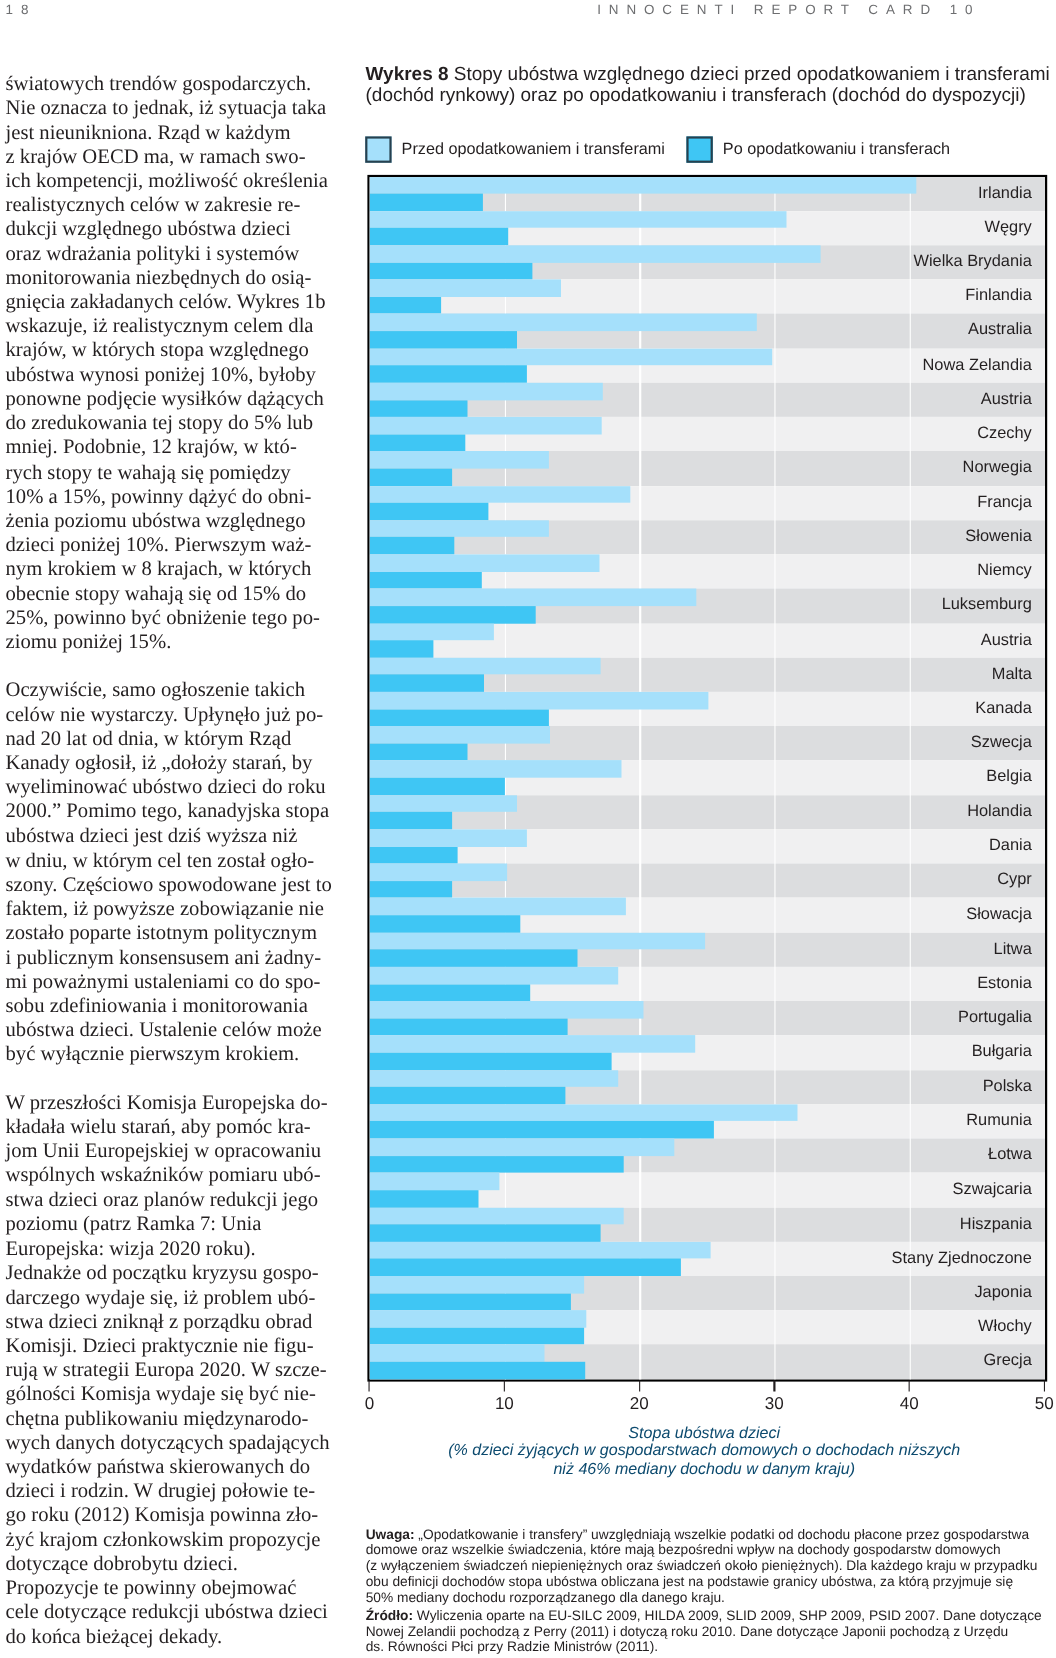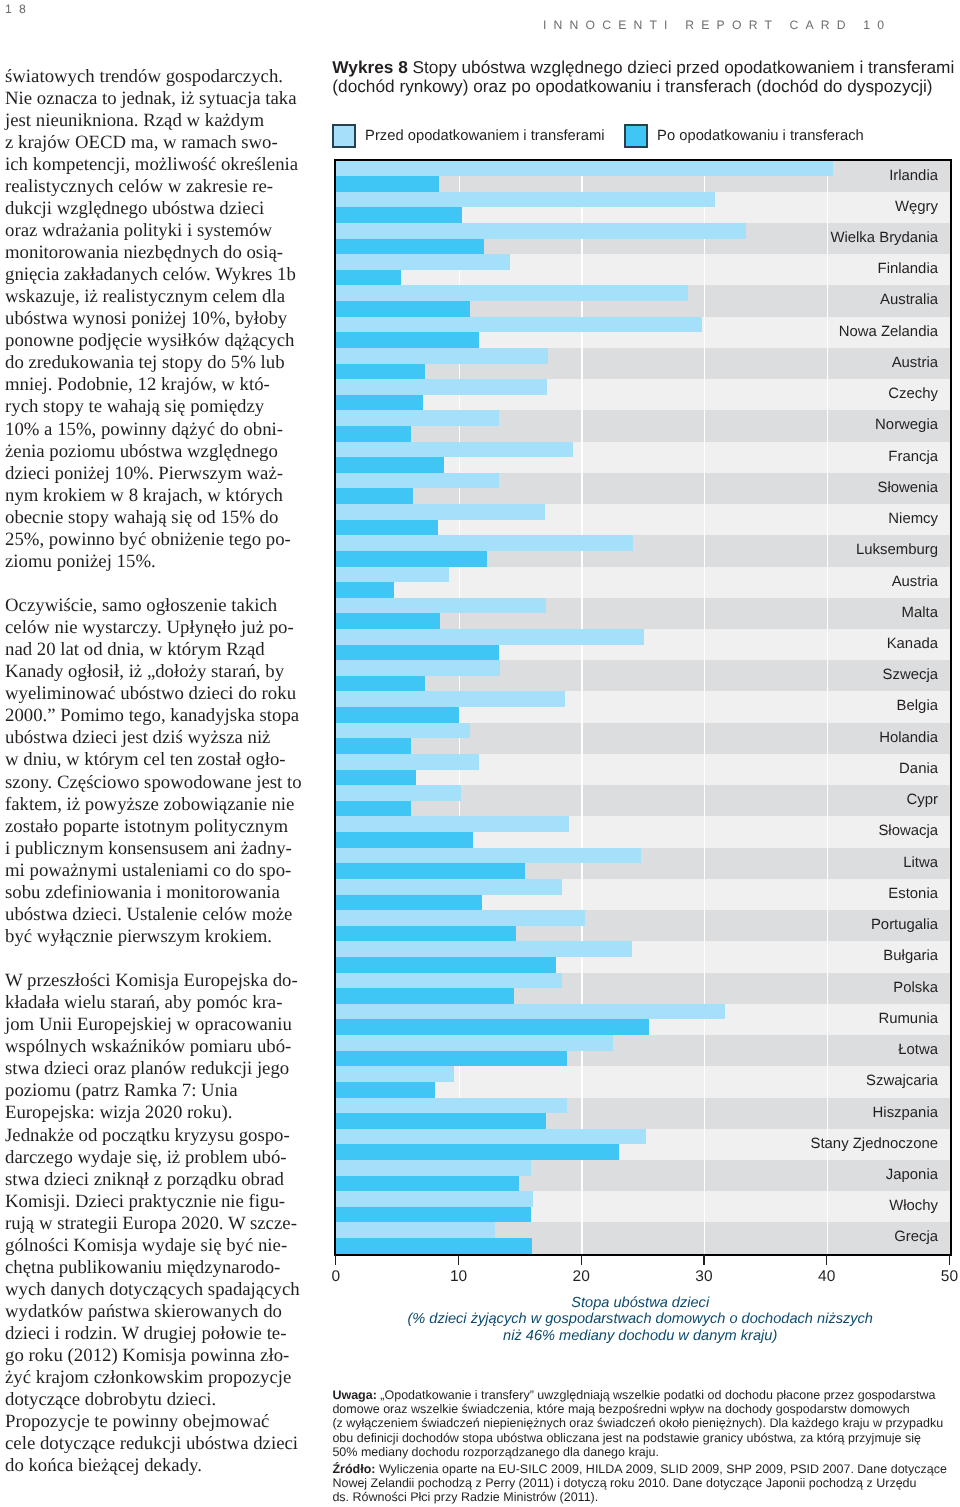--- a/index.html
+++ b/index.html
@@ -7,21 +7,21 @@
   body{width:960px;height:1507px;background:#ffffff;overflow:hidden;
        font-family:"Liberation Serif",serif;}
   .page{position:relative;width:960px;height:1507px;}
   *{-webkit-font-smoothing:antialiased;text-rendering:geometricPrecision;}
 
   
   .runhead{position:absolute;top:0;left:0;width:892px;height:34px;text-align:center;}
   .runhead .pg{position:absolute;left:5px;top:1.9px;font-family:"Liberation Sans",sans-serif;
      font-size:12.2px;letter-spacing:7.2px;line-height:14px;color:#6d6e70;}
   .runhead .pub{position:absolute;right:0.7px;top:1.9px;font-family:"Liberation Sans",sans-serif;
-     font-size:12.2px;letter-spacing:7.2px;line-height:14px;color:#6d6e70;white-space:nowrap;margin-top:16px;}
+     font-size:12.2px;letter-spacing:7.2px;line-height:14px;color:#6d6e70;white-space:nowrap;}
 
   
   .col{position:absolute;left:5px;top:65.5px;width:291px;
        font-family:"Liberation Serif",serif;font-size:18.8px;line-height:22.07px;
        color:#231f20;}
   .col .ln{display:block;width:300px;height:22.07px;white-space:nowrap;
        text-align:left;overflow:visible;}
   .col .ln.last{}
   .col .pr{display:block;}
   .col .pr + .pr{margin-top:22.07px;}
@@ -85,20 +85,21 @@
       <span class="ln">Nie oznacza to jednak, iż sytuacja taka</span>
       <span class="ln">jest nieunikniona. Rząd w każdym</span>
       <span class="ln">z krajów OECD ma, w ramach swo-</span>
       <span class="ln">ich kompetencji, możliwość określenia</span>
       <span class="ln">realistycznych celów w zakresie re-</span>
       <span class="ln">dukcji względnego ubóstwa dzieci</span>
       <span class="ln">oraz wdrażania polityki i systemów</span>
       <span class="ln">monitorowania niezbędnych do osią-</span>
       <span class="ln">gnięcia zakładanych celów. Wykres 1b</span>
       <span class="ln">wskazuje, iż realistycznym celem dla</span>
+      <span class="ln">krajów, w których stopa względnego</span>
       <span class="ln">ubóstwa wynosi poniżej 10%, byłoby</span>
       <span class="ln">ponowne podjęcie wysiłków dążących</span>
       <span class="ln">do zredukowania tej stopy do 5% lub</span>
       <span class="ln">mniej. Podobnie, 12 krajów, w któ-</span>
       <span class="ln">rych stopy te wahają się pomiędzy</span>
       <span class="ln">10% a 15%, powinny dążyć do obni-</span>
       <span class="ln">żenia poziomu ubóstwa względnego</span>
       <span class="ln">dzieci poniżej 10%. Pierwszym waż-</span>
       <span class="ln">nym krokiem w 8 krajach, w których</span>
       <span class="ln">obecnie stopy wahają się od 15% do</span>

